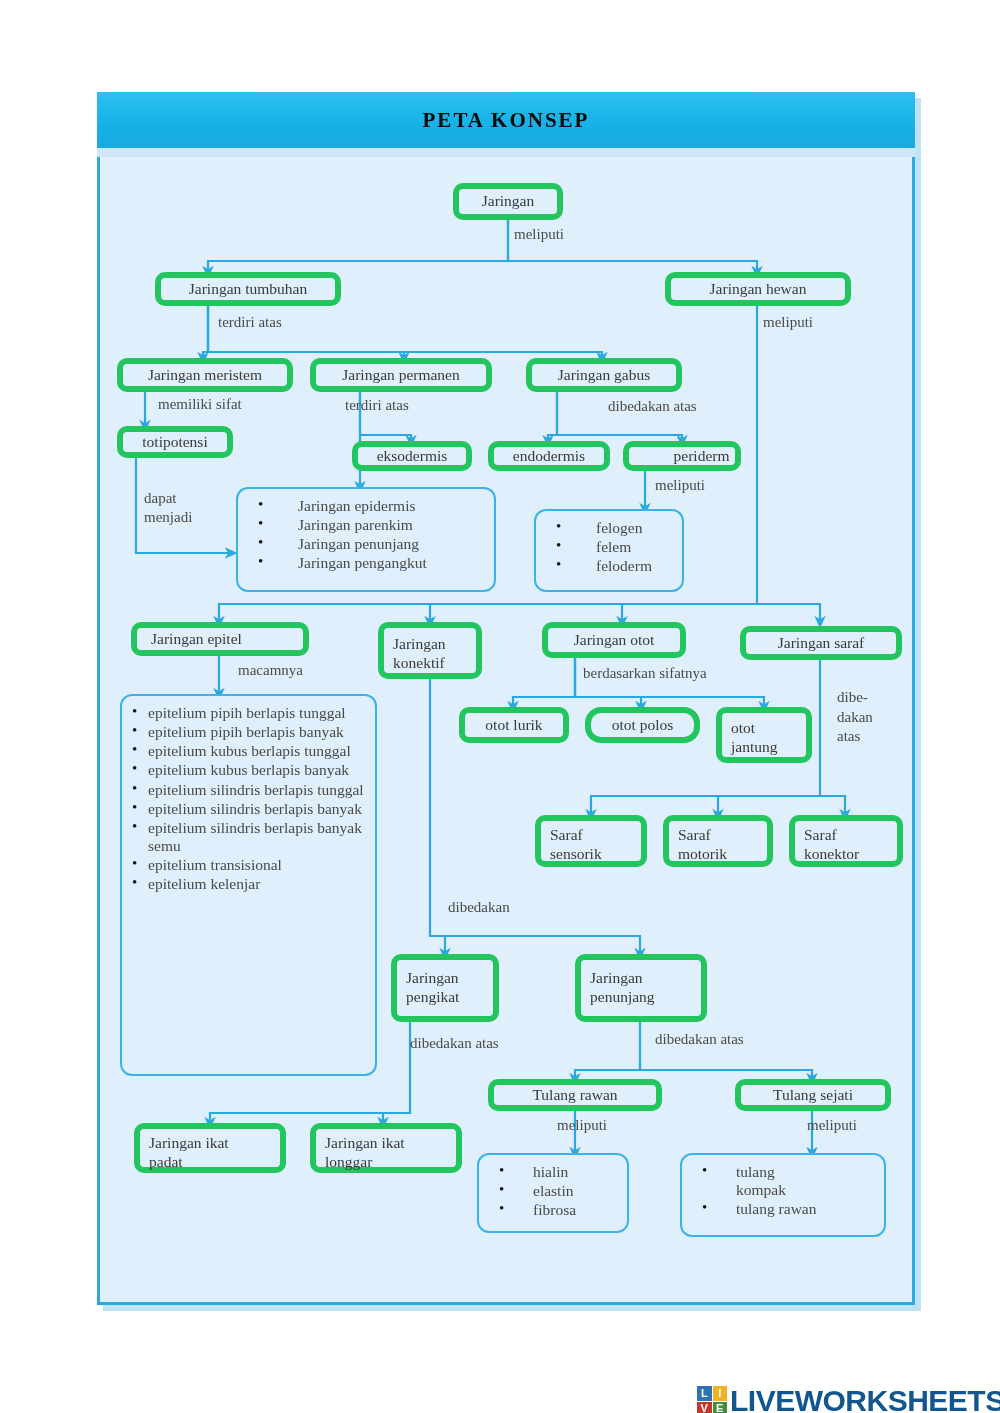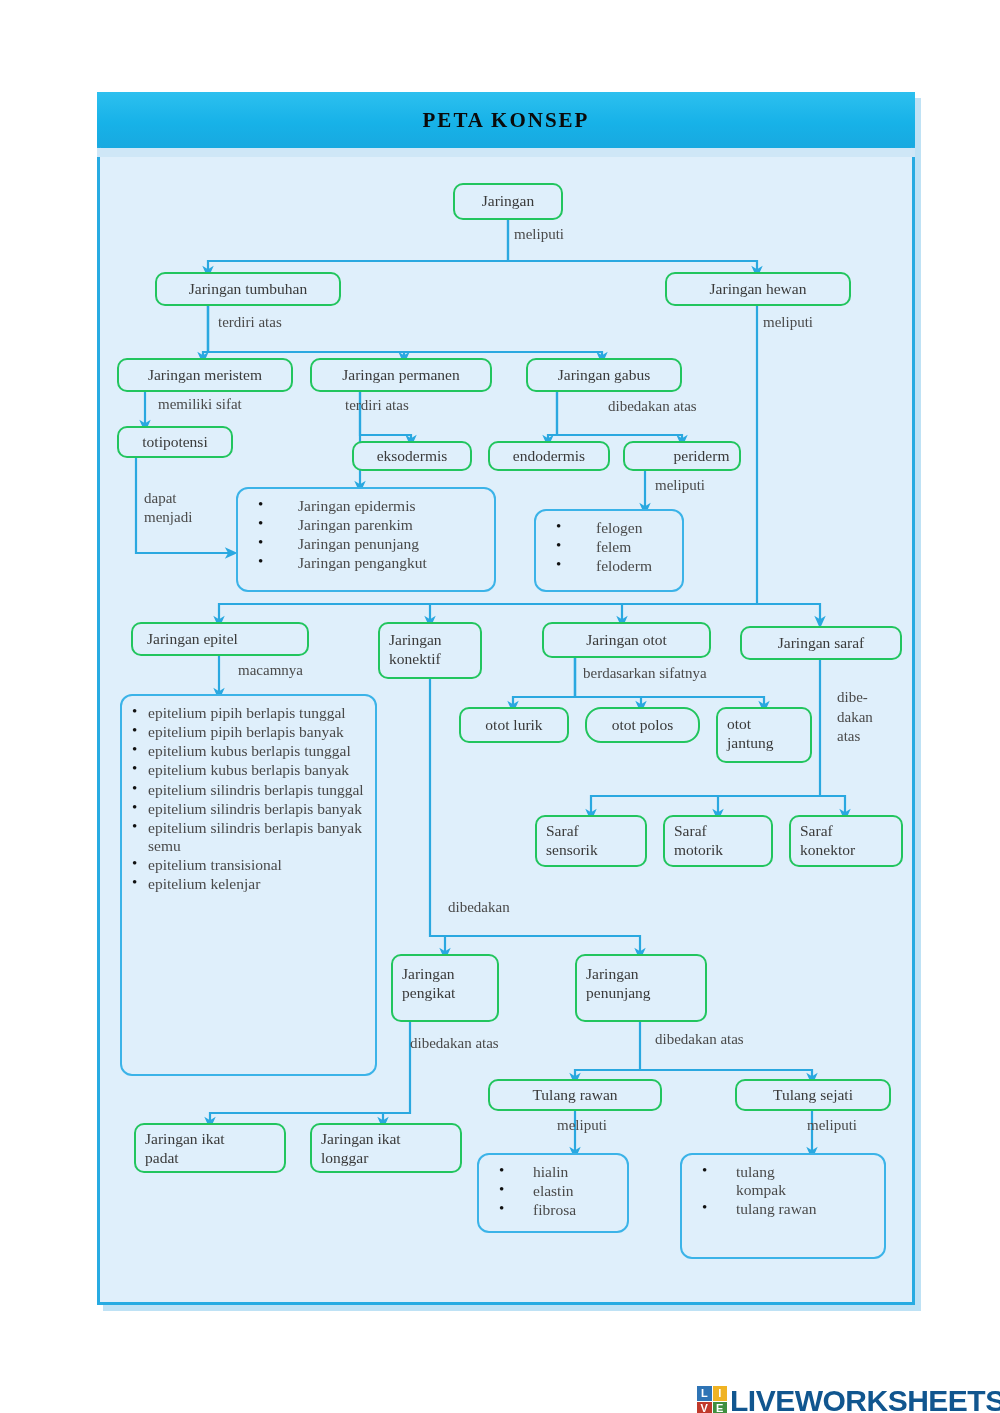--- a/index.html
+++ b/index.html
@@ -66,21 +66,21 @@
     width: 1000px; height: 1413px;
     z-index: 1;
     pointer-events: none;
   }
 
   
   .node {
     position: absolute;
     z-index: 2;
     background: #dfeffb;
-    border: 2px solid #22c55e;
+    border: 6px solid #22c55e;
     border-radius: 10px;
     color: #3a3a3a;
     font-size: 15.5px;
     line-height: 1.22;
     padding: 5px 9px;
     display: flex;
     align-items: center;
   }
   .node.center { justify-content: center; }
   .node.tl { align-items: flex-start; }
@@ -288,21 +288,21 @@
 
   <div class="node" style="left:131px; top:622px; width:178px; height:34px; padding-left:14px;">
     <span>Jaringan epitel</span>
   </div>
 
   <div class="node tl" style="left:378px; top:622px; width:104px; height:57px; padding-top:7px; white-space:pre-line;">
     <span>Jaringan
 konektif</span>
   </div>
 
-  <div class="node center" style="left:542px; top:622px; width:169px; height:36px;">
+  <div class="node center" style="left:542px; top:622px; width:144px; height:36px;">
     <span>Jaringan otot</span>
   </div>
 
   <div class="node center" style="left:740px; top:626px; width:162px; height:34px;">
     <span>Jaringan saraf</span>
   </div>
 
   <div class="listbox" style="left:120px; top:694px; width:257px; height:382px;">
     <ul>
       <li>epitelium pipih berlapis tunggal</li>
@@ -374,21 +374,21 @@
   </div>
 
   <div class="listbox mid-bullet" style="left:477px; top:1153px; width:152px; height:80px;">
     <ul>
       <li>hialin</li>
       <li>elastin</li>
       <li>fibrosa</li>
     </ul>
   </div>
 
-  <div class="listbox mid-bullet" style="left:680px; top:1153px; width:206px; height:106px;">
+  <div class="listbox mid-bullet" style="left:680px; top:1153px; width:206px; height:84px;">
     <ul>
       <li style="white-space:pre-line; max-width:88px;">tulang kompak</li>
       <li>tulang  rawan</li>
     </ul>
   </div>
 
   <div class="elabel" style="left:514px; top:226px;">meliputi</div>
 
   <div class="elabel" style="left:218px; top:314px;">terdiri atas</div>
 

